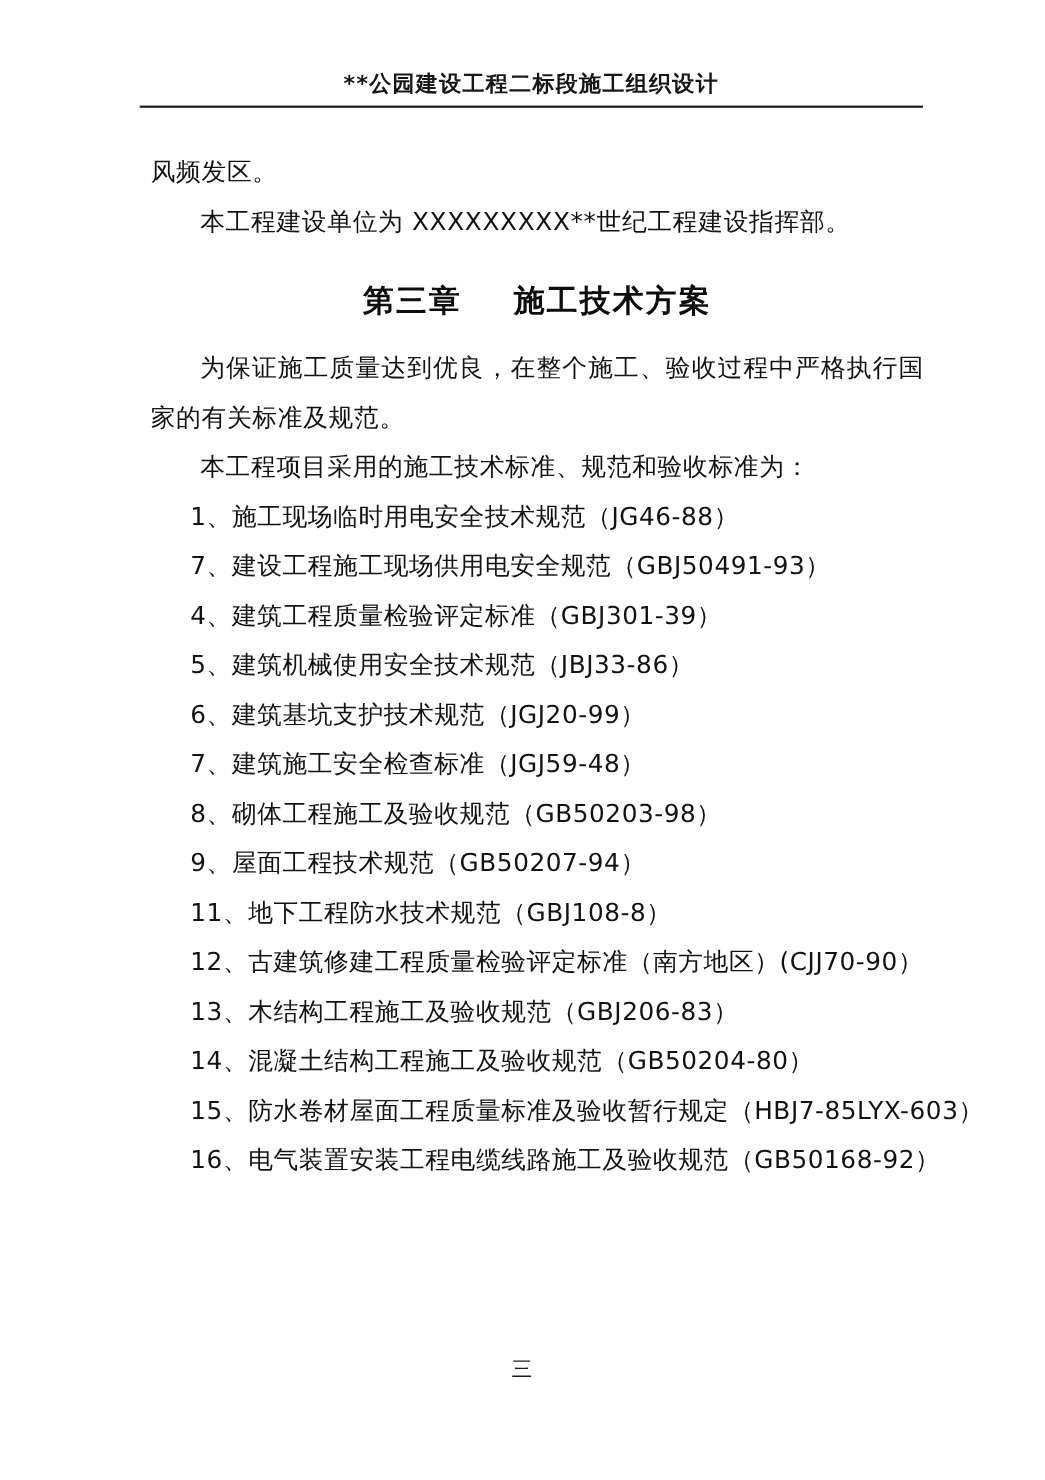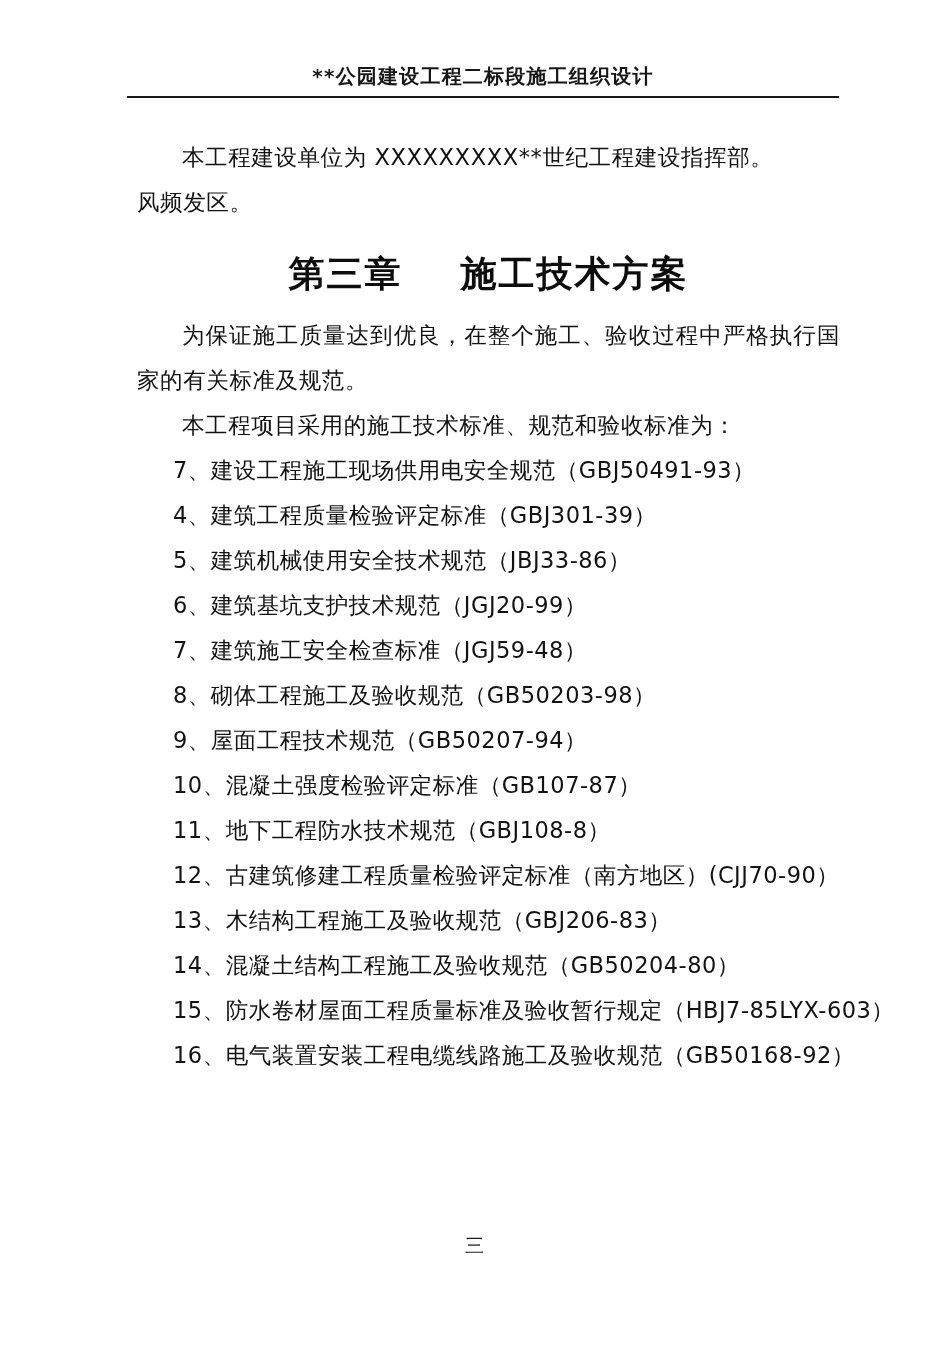--- a/index.html
+++ b/index.html
@@ -71,21 +71,21 @@
   }
   .para.noindent {
     text-indent: 0;
   }
   .gap-before-heading { height: 26px; }
   .gap-after-heading { height: 16px; }
 
   
   .chapter-heading {
     text-align: center;
-    font-size: 36px;
+    font-size: 28px;
     font-weight: 700;
     line-height: 46px;
     letter-spacing: 2px;
     color: #0d0d0d;
     white-space: pre;
     margin: 0;
   }
 
   
   .std-list {
@@ -122,43 +122,43 @@
 
 <div class="page">
 
   <div class="header-block">
     <div class="header-title">**公园建设工程二标段施工组织设计</div>
     <div class="header-rule"></div>
   </div>
 
   <div class="body-col">
 
+    <p class="para noindent">风频发区。</p>
+
     <p class="para indent">本工程建设单位为 XXXXXXXXX**世纪工程建设指挥部。</p>
-
-    <p class="para noindent">风频发区。</p>
 
     <div class="gap-before-heading"></div>
 
     <h1 class="chapter-heading">第三章    施工技术方案</h1>
 
     <div class="gap-after-heading"></div>
 
     <p class="para indent">为保证施工质量达到优良，在整个施工、验收过程中严格执行国家的有关标准及规范。</p>
 
     <p class="para indent">本工程项目采用的施工技术标准、规范和验收标准为：</p>
 
     <ul class="std-list">
+      <li class="std-item">1、施工现场临时用电安全技术规范（JG46-88）</li>
       <li class="std-item">7、建设工程施工现场供用电安全规范（GBJ50491-93）</li>
       <li class="std-item">4、建筑工程质量检验评定标准（GBJ301-39）</li>
       <li class="std-item">5、建筑机械使用安全技术规范（JBJ33-86）</li>
       <li class="std-item">6、建筑基坑支护技术规范（JGJ20-99）</li>
       <li class="std-item">7、建筑施工安全检查标准（JGJ59-48）</li>
       <li class="std-item">8、砌体工程施工及验收规范（GB50203-98）</li>
       <li class="std-item">9、屋面工程技术规范（GB50207-94）</li>
-      <li class="std-item">10、混凝土强度检验评定标准（GB107-87）</li>
       <li class="std-item">11、地下工程防水技术规范（GBJ108-8）</li>
       <li class="std-item">12、古建筑修建工程质量检验评定标准（南方地区）(CJJ70-90）</li>
       <li class="std-item">13、木结构工程施工及验收规范（GBJ206-83）</li>
       <li class="std-item">14、混凝土结构工程施工及验收规范（GB50204-80）</li>
       <li class="std-item">15、防水卷材屋面工程质量标准及验收暂行规定（HBJ7-85LYX-603）</li>
       <li class="std-item">16、电气装置安装工程电缆线路施工及验收规范（GB50168-92）</li>
     </ul>
 
   </div>
 

